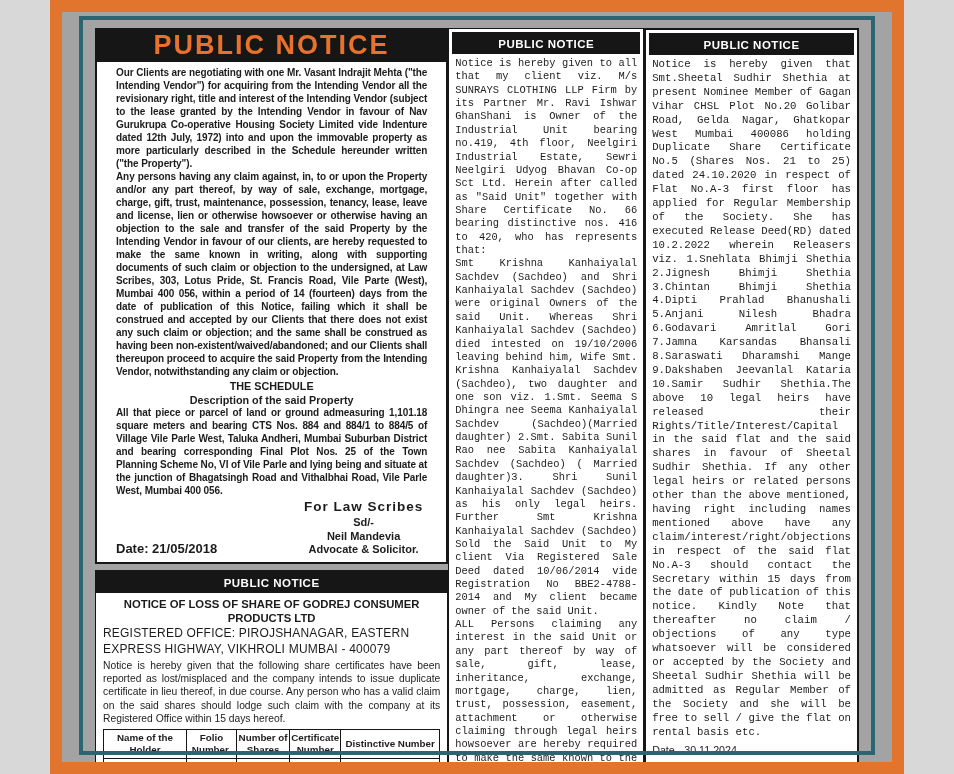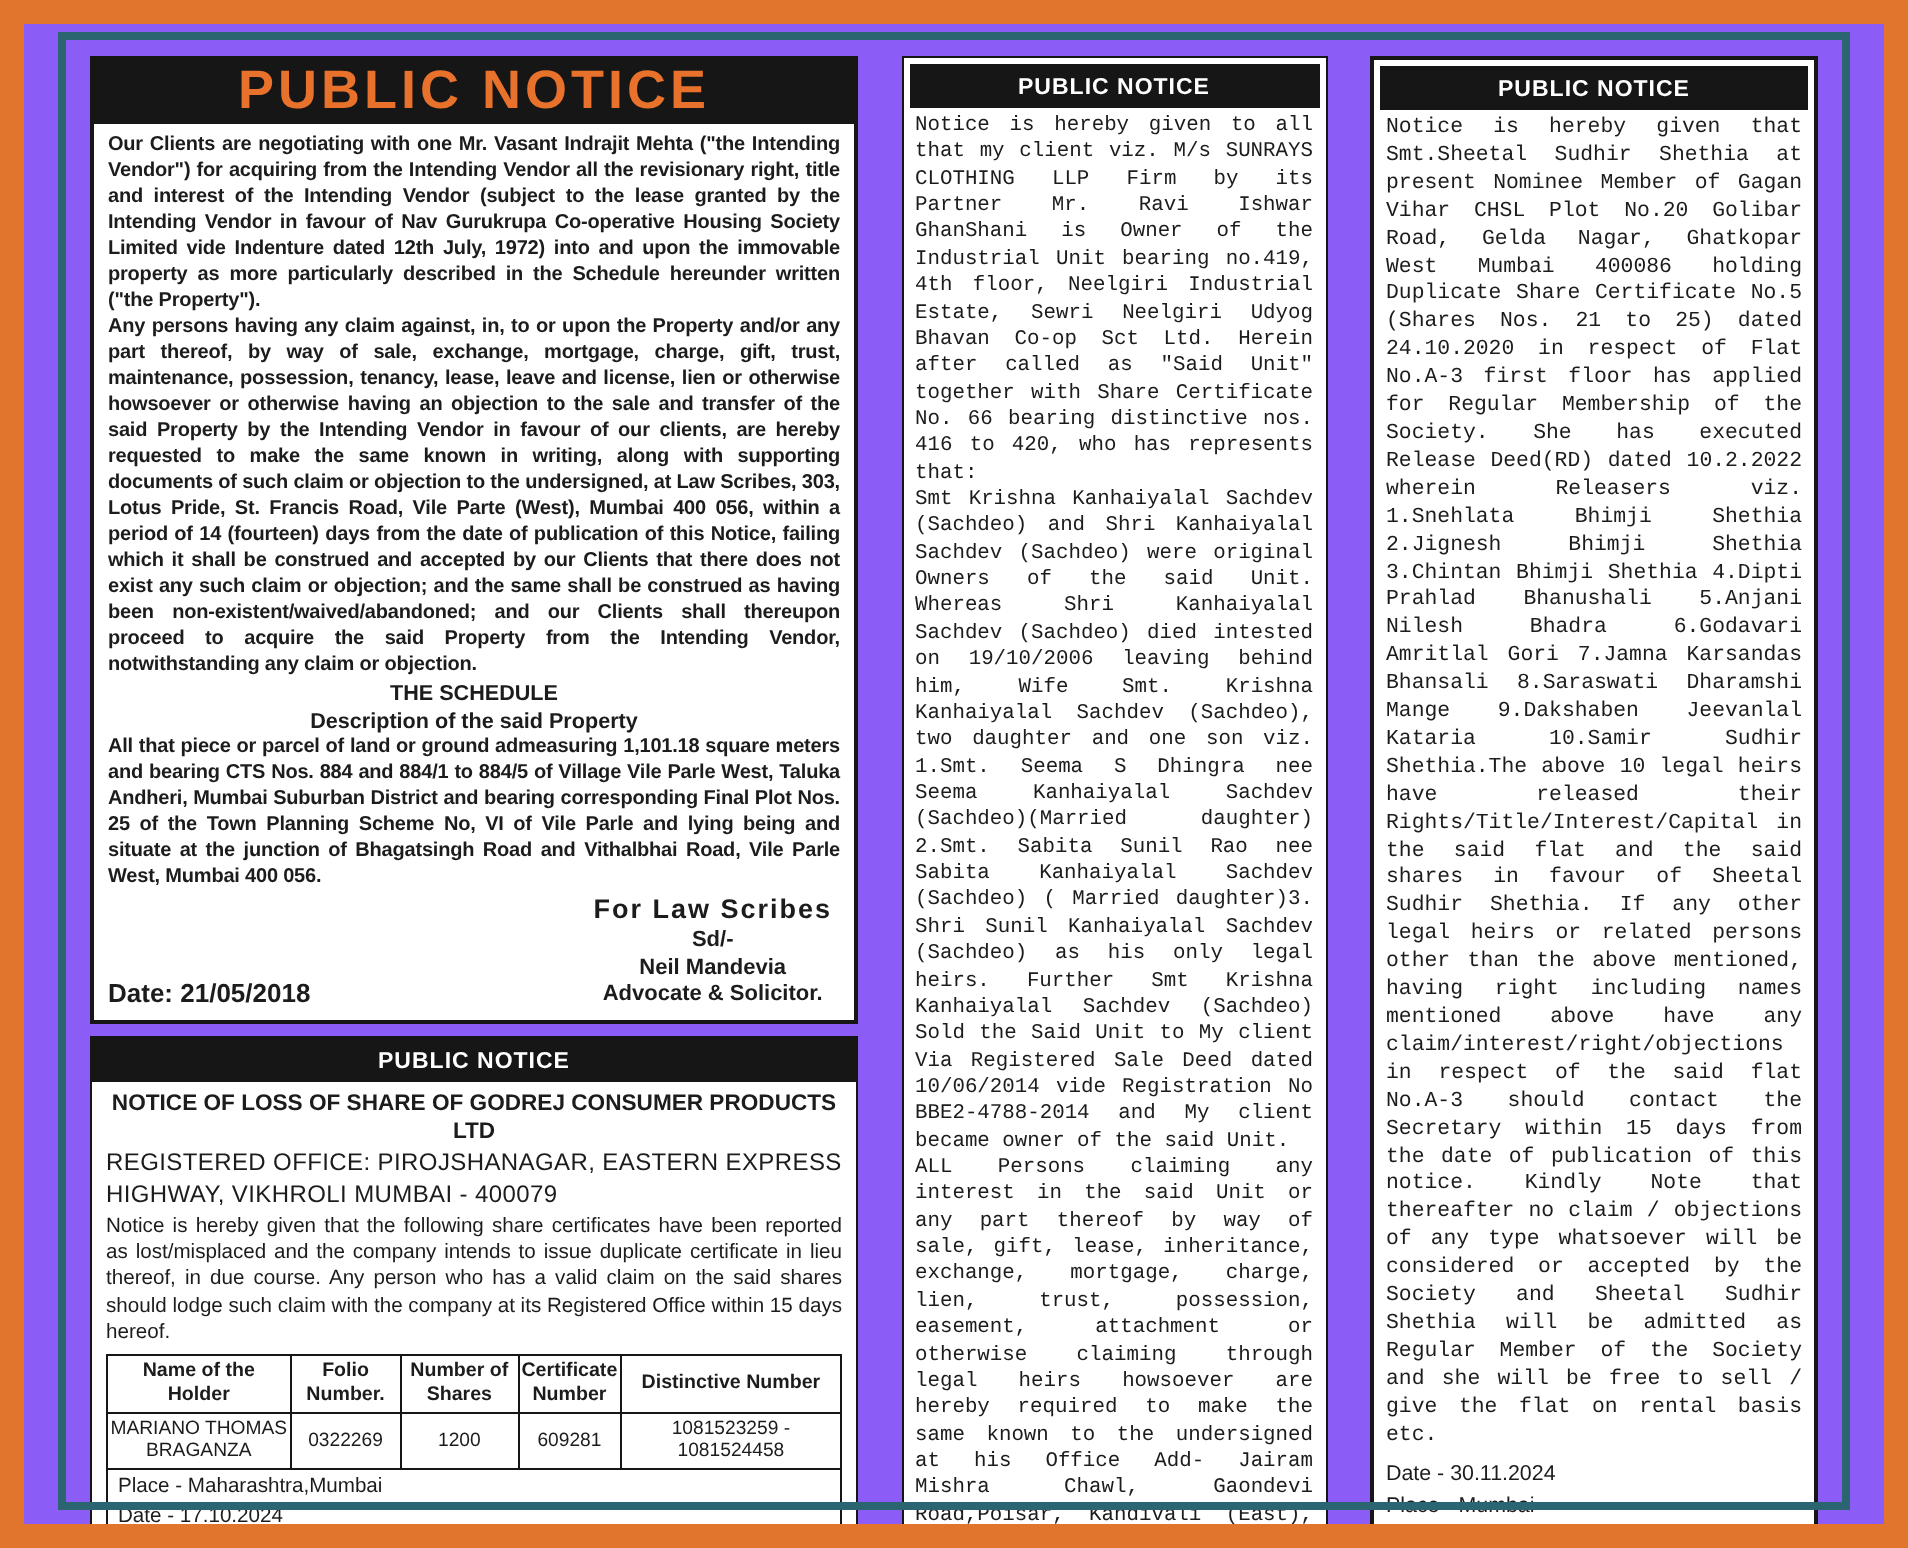--- a/index.html
+++ b/index.html
@@ -1,21 +1,21 @@
 <!DOCTYPE html>
 <html><head>
 <meta charset="utf-8">
 <style>
   * { margin: 0; padding: 0; box-sizing: border-box; }
   html, body { background: #d8d8d8; }
   body { font-family: "Liberation Sans", sans-serif; color: #1c1c1c; }
 
   .page {
-    position: relative; width: 954px; height: 774px;
-    background: #8b5cf6; overflow: hidden; margin: 0 auto;
+    position: relative; width: 854px; height: 774px;
+    background: #a3a3a3; overflow: hidden; margin: 0 auto;
   }
   .frame-orange {
     position: absolute; inset: 0; border: 12px solid #e2752d;
     pointer-events: none; z-index: 3;
   }
   .frame-teal {
     position: absolute; top: 16px; left: 29px; right: 29px; bottom: 19px;
     border: 4px solid #2b6571; pointer-events: none; z-index: 3;
   }
   .content {
@@ -30,21 +30,21 @@
   .notice-box { background: #fff; border: 2px solid #161616; }
 
   
   .n1 .bar {
     background: #161616; text-align: center; padding: 2px 0 3px;
   }
   .n1 .bar span {
     color: #e8722c; font-size: 27px; font-weight: bold; letter-spacing: 2px;
     line-height: 1;
   }
-  .n1 .body { padding: 4px 7px 5px; }
+  .n1 .body { padding: 4px 19px 5px; }
   .n1 p {
     font-size: 10px; font-weight: bold; line-height: 1.3;
     text-align: justify; letter-spacing: -0.1px;
   }
   .n1 .sched-h { text-align: center; font-weight: bold; font-size: 10.8px; margin-top: 2px; }
   .n1 .foot { display: flex; justify-content: space-between; align-items: flex-end; margin-top: 2px; }
   .n1 .date { font-size: 13px; font-weight: bold; padding-bottom: 1px; }
   .n1 .sig { text-align: center; line-height: 1.25; padding-right: 4px; }
   .n1 .sig .for { font-size: 13.5px; font-weight: bold; letter-spacing: 1px; }
   .n1 .sig .ln  { font-size: 11px; font-weight: bold; }

